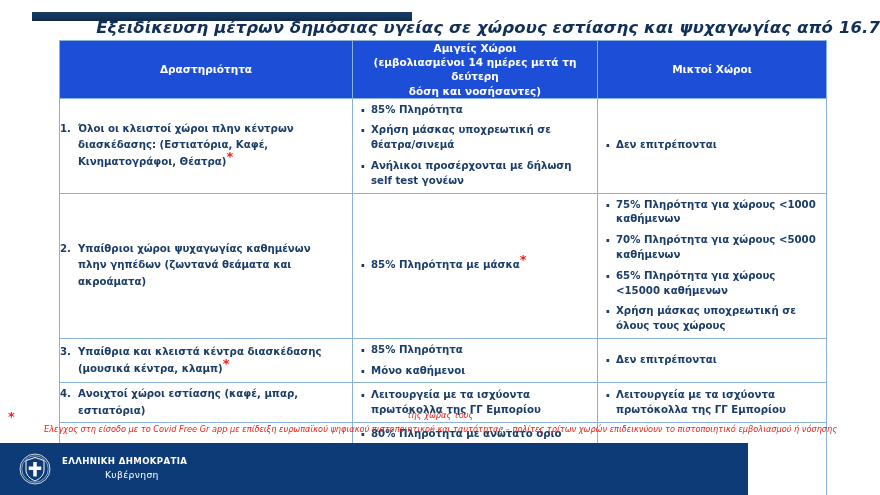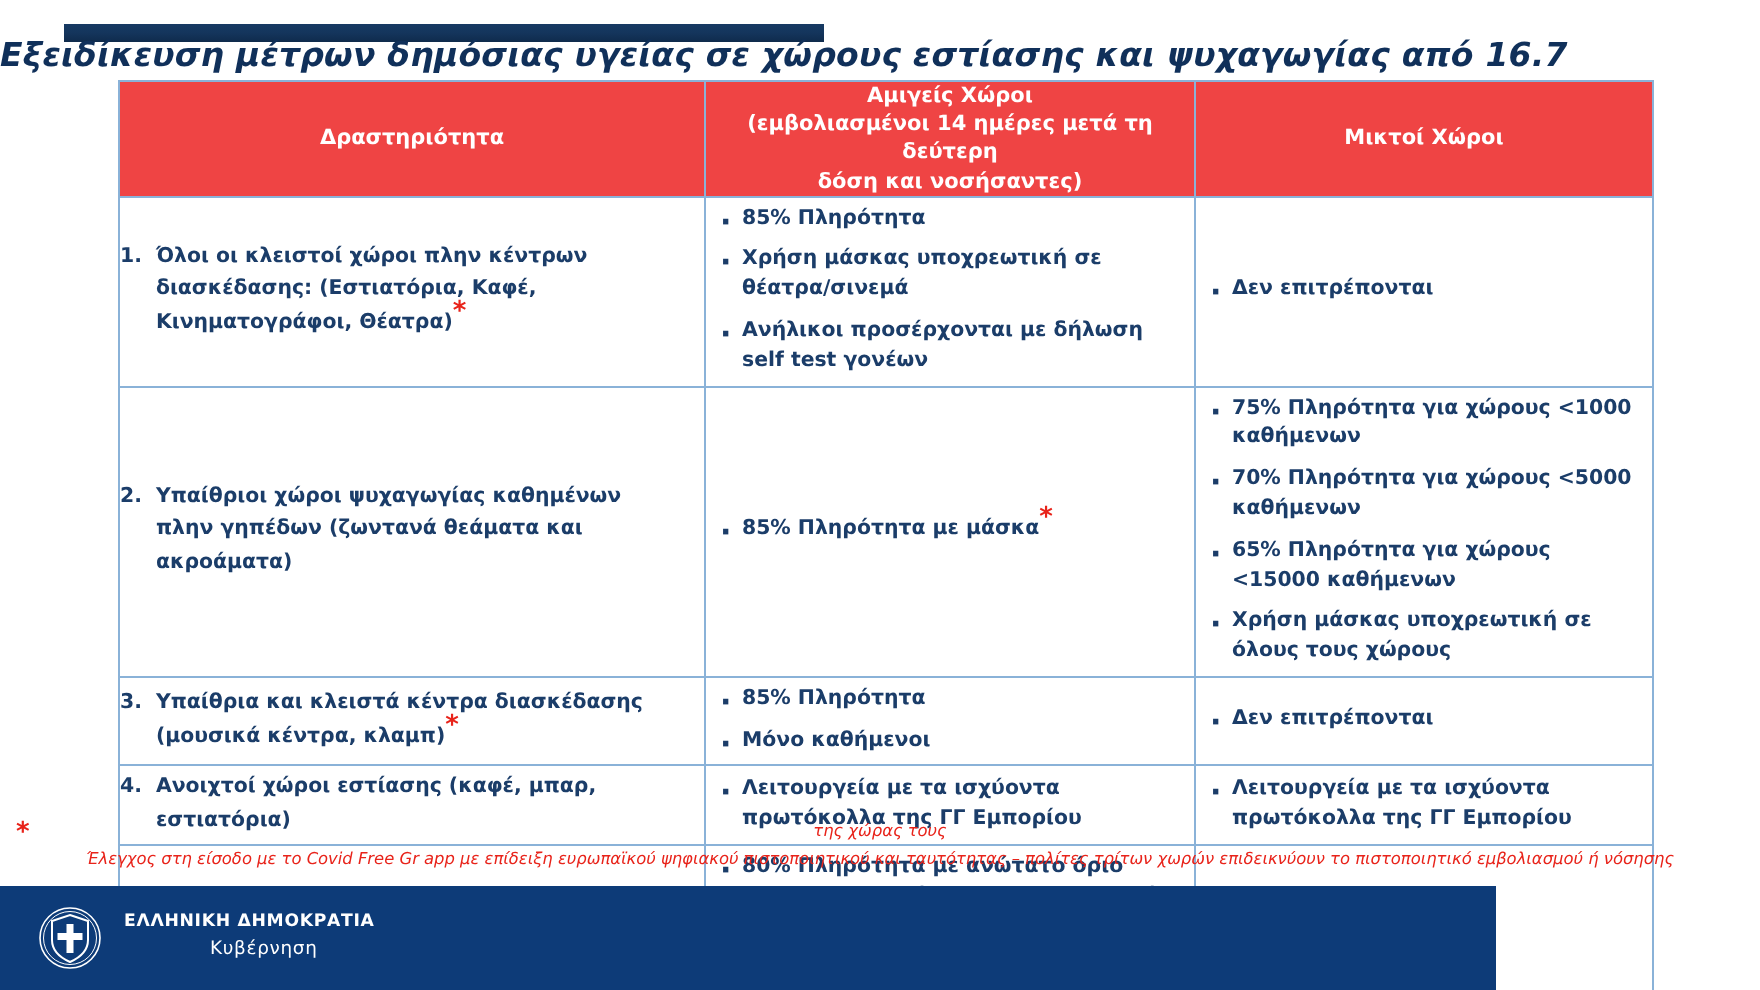--- a/index.html
+++ b/index.html
@@ -27,21 +27,21 @@
 
   
   .title-band {
     position: absolute;
     left: 0;
     top: 14px;
     width: 880px;
     height: 26px;
     display: flex;
     align-items: center;
-    justify-content: flex-start;
+    justify-content: flex-end;
   }
   .title-text {
     font-family: "DejaVu Sans", "Liberation Sans", sans-serif;
     font-style: italic;
     font-weight: bold;
     font-size: 16.5px;
     color: #10305a;
     letter-spacing: 0.1px;
     white-space: nowrap;
   }
@@ -58,21 +58,21 @@
     width: 767px;
     table-layout: fixed;
   }
   table.matrix th, table.matrix td {
     border: 1px solid #8ab2d8;
     vertical-align: middle;
     padding: 0;
   }
 
   thead th {
-    background: #ef4444;
+    background: #1d4ed8;
     color: #ffffff;
     font-size: 10.5px;
     font-weight: bold;
     height: 49px;
     line-height: 1.35;
     padding: 3px 6px;
     border: 1px solid #1d66ab;
     margin-left: 16px;
   }
   thead th .sub {

